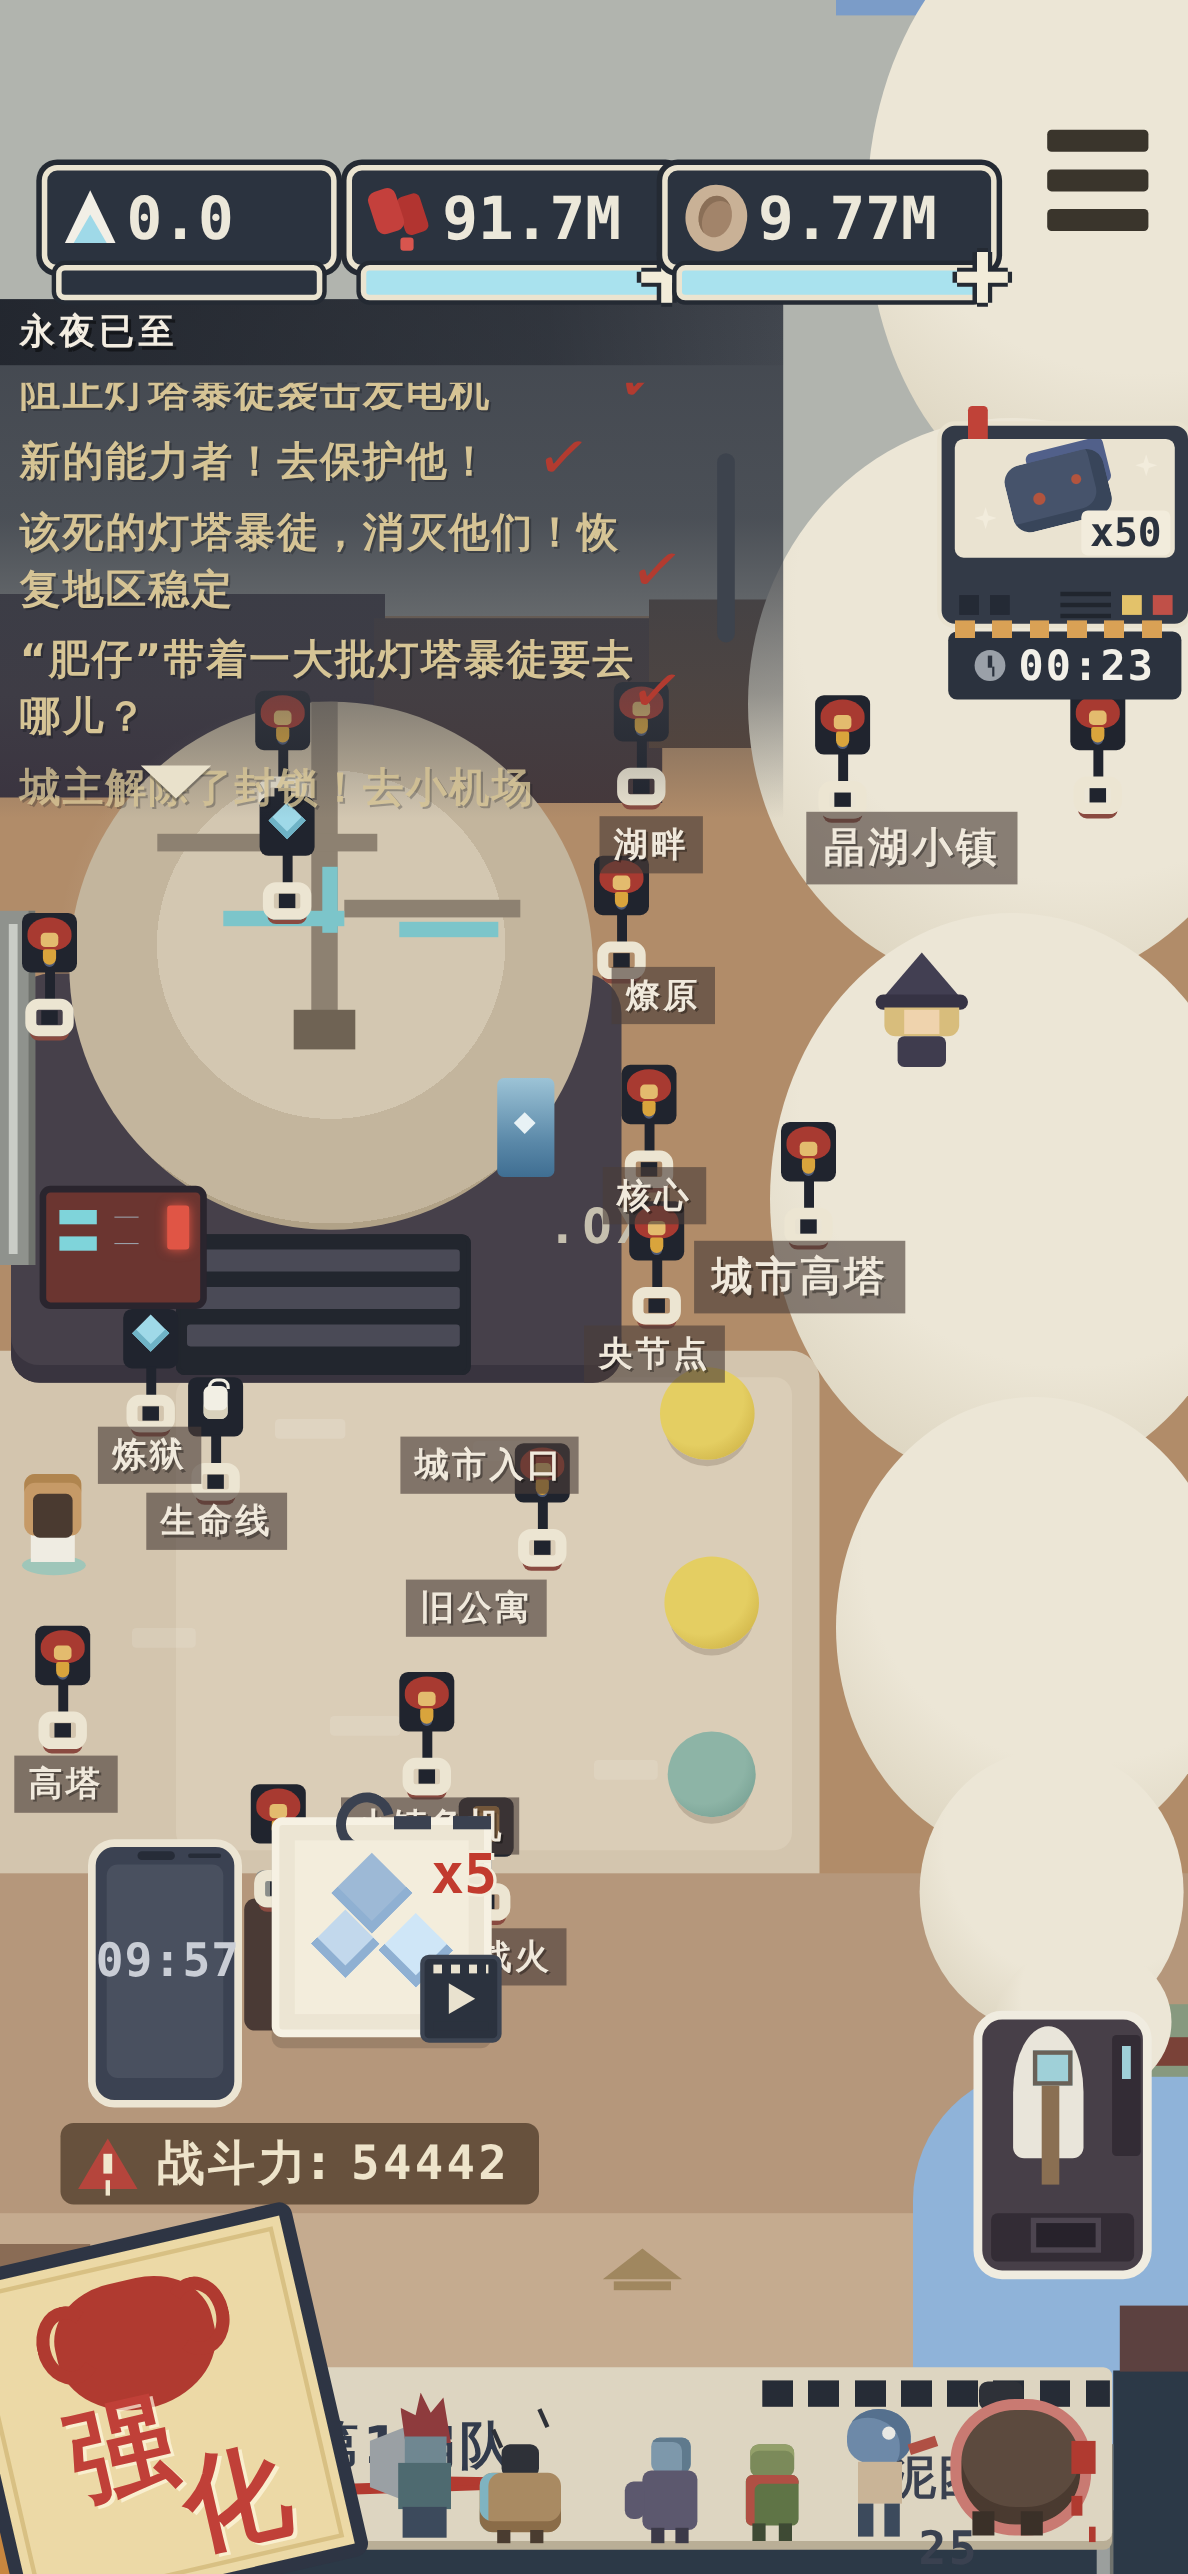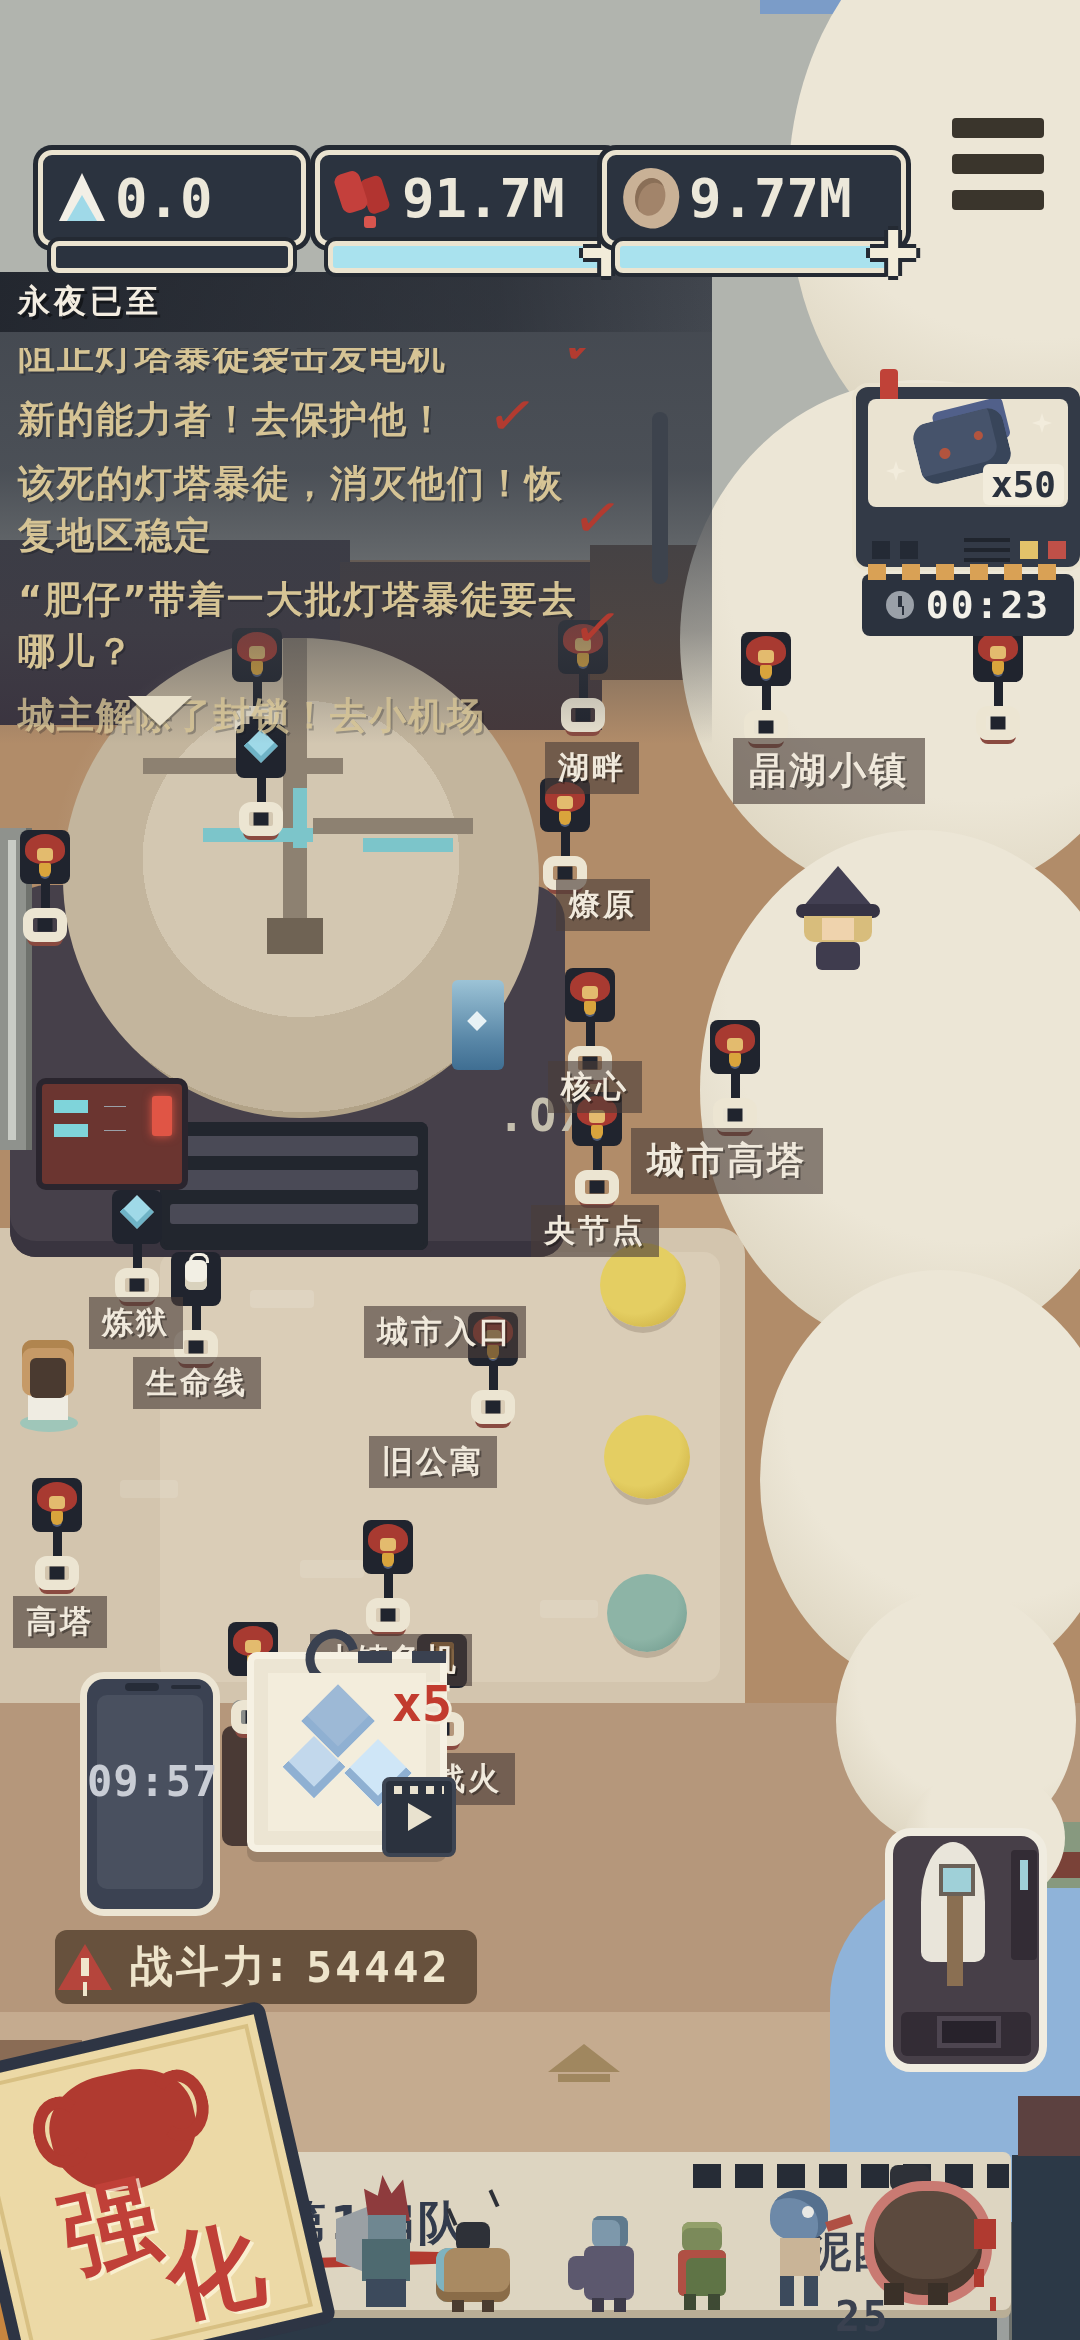--- a/index.html
+++ b/index.html
@@ -126,21 +126,21 @@
     text-shadow:3px 0 0 #f3eddc,-3px 0 0 #f3eddc,0 3px 0 #f3eddc,0 -3px 0 #f3eddc;}
   .playbtn{position:absolute;right:-16px;bottom:-12px;width:66px;height:72px;background:#2b323e;border-radius:8px;border:4px solid #3c4452;}
   .playbtn:before{content:"";position:absolute;left:8px;right:8px;top:5px;height:8px;
     background:repeating-linear-gradient(90deg,#e9e2cf 0 8px,transparent 8px 16px);box-shadow:0 52px 0 0 #2b323e;}
   .playbtn:after{content:"";position:absolute;left:22px;top:22px;border-left:24px solid #e9e2cf;border-top:14px solid transparent;border-bottom:14px solid transparent;}
   .freelabel{left:338px;top:1840px;transform:translateX(-50%);color:#f6f0e2;font-size:52px;letter-spacing:8px;white-space:nowrap;
     text-shadow:4px 0 0 #323b4c,-4px 0 0 #323b4c,0 4px 0 #323b4c,0 -4px 0 #323b4c,4px 4px 0 #323b4c,-4px 4px 0 #323b4c;}
 
   
   #cp{left:55px;top:1930px;height:74px;background:rgba(86,66,47,.82);border-radius:12px;
-    display:flex;align-items:center;gap:18px;padding:0 26px 0 3px;}
+    display:flex;align-items:center;gap:18px;padding:0 26px 0 16px;}
   .warn{position:relative;width:54px;height:46px;}
   .warn:before{content:"";position:absolute;left:0;top:0;border-left:27px solid transparent;border-right:27px solid transparent;border-bottom:46px solid #b5453c;}
   .warn:after{content:"";position:absolute;left:23px;top:14px;width:8px;height:18px;background:#f0e6cc;box-shadow:0 22px 0 -2px #f0e6cc;}
   .cptext{color:#eee4cb;font-size:43px;letter-spacing:3px;}
 
   
   #rocket{left:885px;top:1828px;width:146px;height:228px;background:#473f48;border:8px solid #f0ece0;border-radius:26px;}
   #rocket .body{position:absolute;left:28px;top:6px;width:64px;height:120px;background:#e9e5da;border-radius:50% 50% 10px 10px;}
   #rocket .win{position:absolute;left:46px;top:28px;width:28px;height:24px;background:#9fd0d8;border:4px solid #6a6158;}
   #rocket .stem{position:absolute;left:54px;top:60px;width:16px;height:90px;background:#8a6f52;}

